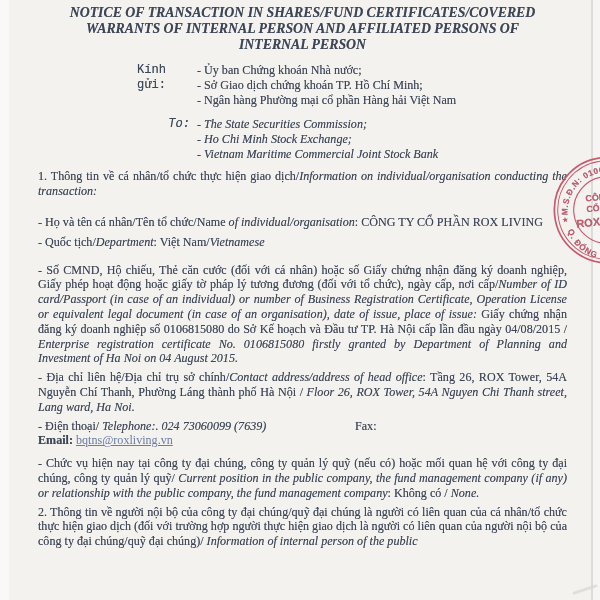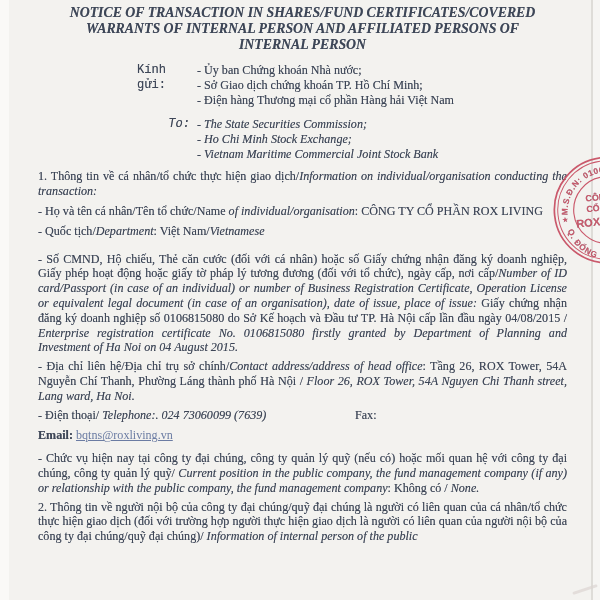--- a/index.html
+++ b/index.html
@@ -22,27 +22,27 @@
   .content{position:absolute;left:38px;top:0;width:529px;}
   .title-vi{margin-top:5px;text-align:center;font-weight:bold;font-size:13px;line-height:16px;}
   .notice{margin-top:5px;text-align:center;font-weight:bold;font-style:italic;font-size:13.8px;line-height:15.8px;}
   .recips{margin-left:99px;display:flex;line-height:15px;}
   .recips.vi{margin-top:11px;}
   .recips.en{margin-top:9px;font-style:italic;}
   .recips .lbl{width:60px;flex:none;font-family:Liberation Mono, monospace;}
   .recips.en .lbl{text-align:right;padding-right:7px;box-sizing:border-box;}
   .para{text-align:justify;margin:0;}
   .p-s1{margin-top:7px;}
-  .p-name{margin-top:5px;}
+  .p-name{margin-top:16px;}
   .p-nat{margin-top:5px;}
   .p-id{margin-top:13px;}
   .p-addr{margin-top:4px;}
   .row{display:flex;}
   .row-phone{margin-top:4px;}
-  .row-email{margin-top:6px;}
+  .row-email{}
   .row .cell-left{width:317px;flex:none;}
   .row .cell-right{flex:1;}
   .p-pos{margin-top:8px;}
   .p-s2{margin-top:4px;}
   .i{font-style:italic;}
   .b{font-weight:bold;}
   .link{color:var(--link);text-decoration:underline;text-shadow:none;cursor:pointer;}
   .stamp{
     position:absolute;left:551px;top:154px;width:112px;height:112px;
     transform:rotate(-6deg);opacity:.88;
@@ -67,21 +67,21 @@
       <div>NOTICE OF TRANSACTION IN SHARES/FUND CERTIFICATES/COVERED</div>
       <div>WARRANTS OF INTERNAL PERSON AND AFFILIATED PERSONS OF</div>
       <div>INTERNAL PERSON</div>
     </div>
 
     <div class="recips vi">
       <div class="lbl">Kính gửi:</div>
       <div>
         <div>- Ủy ban Chứng khoán Nhà nước;</div>
         <div>- Sở Giao dịch chứng khoán TP. Hồ Chí Minh;</div>
-        <div>- Điện hàng Thương mại cổ phần Hàng hải Việt Nam</div>
+        <div>- Ngân hàng Phường mại cổ phần Hàng hải Việt Nam</div>
       </div>
     </div>
 
     <div class="recips en">
       <div class="lbl">To:</div>
       <div>
         <div>- The State Securities Commission;</div>
         <div>- Ho Chi Minh Stock Exchange;</div>
         <div>- Vietnam Maritime Commercial Joint Stock Bank</div>
       </div>

